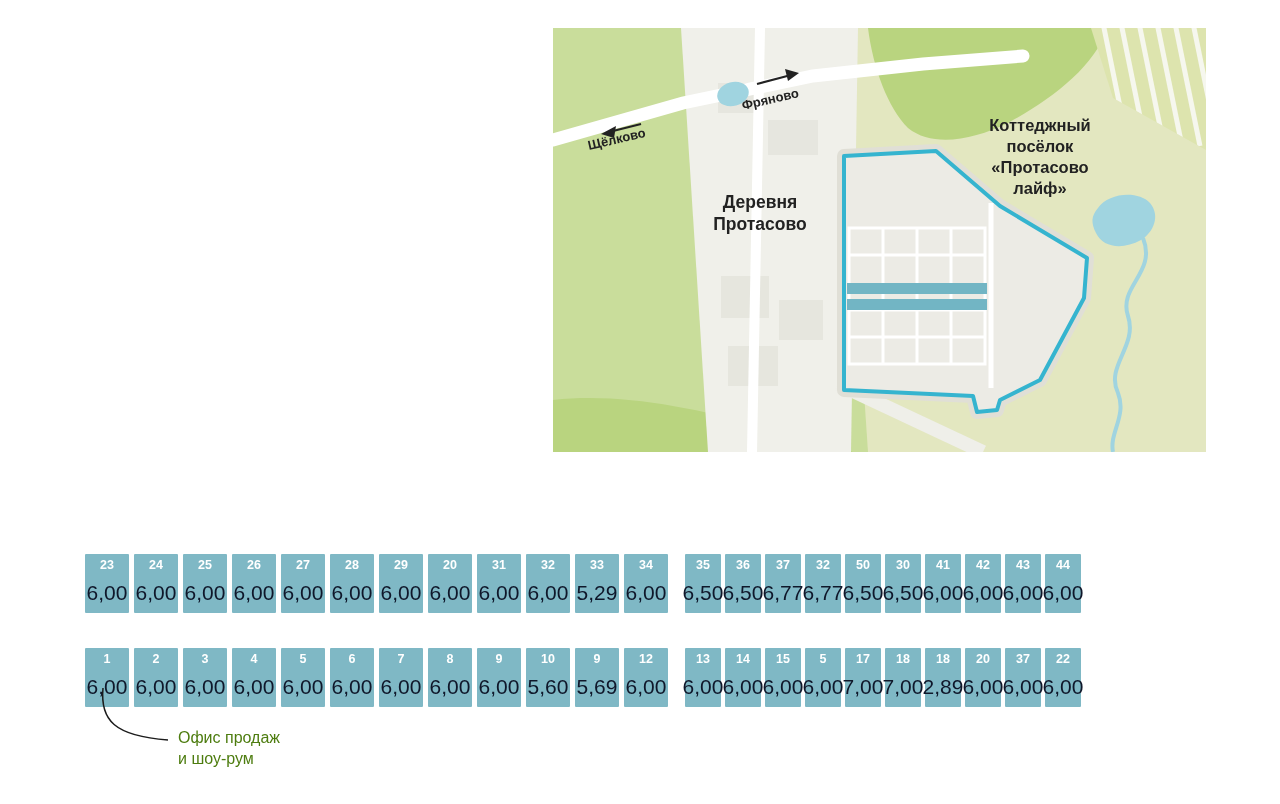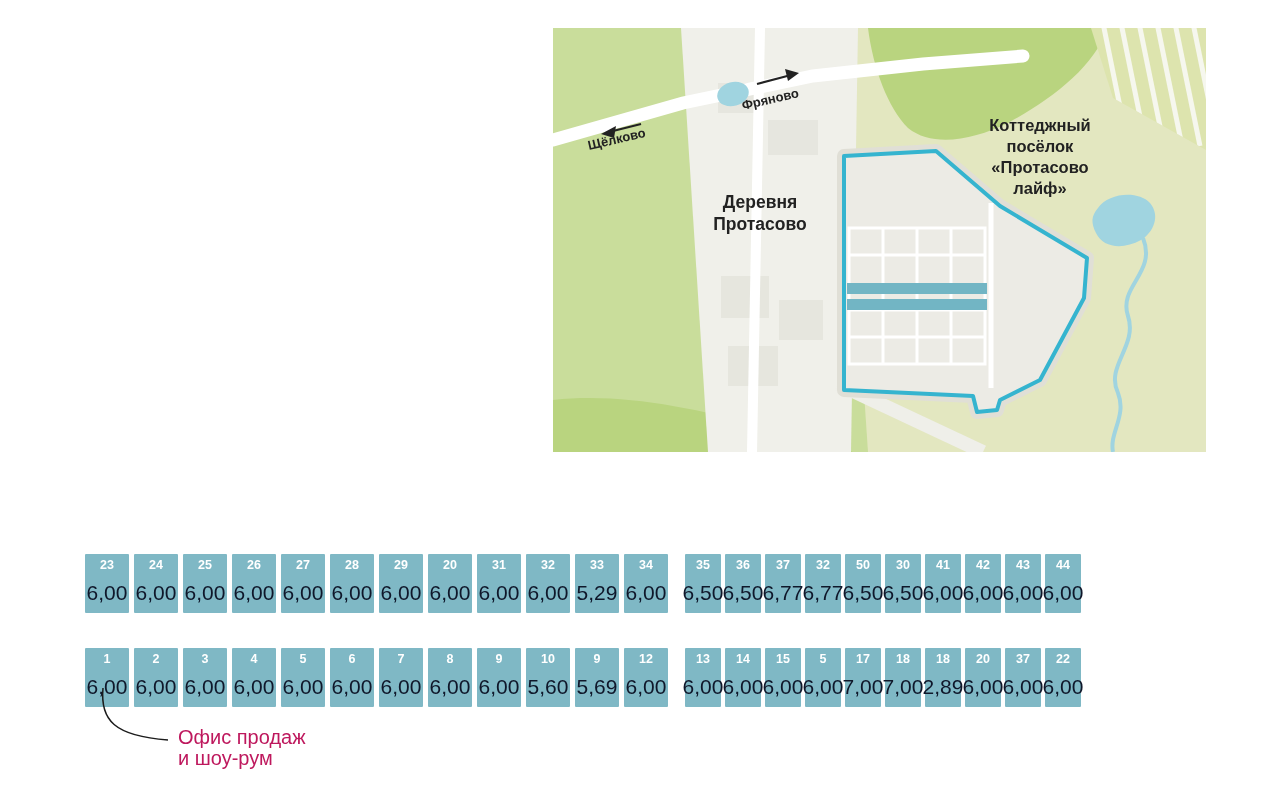--- a/index.html
+++ b/index.html
@@ -16,21 +16,21 @@
   .row-bot-right  {left:685px; top:632px; gap:4px;}
   .plot{background:#7fb8c5;height:59px;display:flex;flex-direction:column;align-items:center;
         padding-top:4px;box-sizing:border-box;border-radius:1px;}
   .row-top-left .plot,.row-bot-left .plot{width:44px;}
   .row-top-right .plot,.row-bot-right .plot{width:36px;}
   .pnum{color:#ffffff;font-size:12.5px;font-weight:bold;line-height:15px;}
   .pval{color:#0f172a;font-size:21px;margin-top:10px;line-height:19px;}
 
   
   .annot-line{position:absolute;left:80px;top:686px;width:110px;height:64px;}
-  .annot-text{position:absolute;left:178px;top:727px;font-size:20px;line-height:21px;color:#be185d;}
+  .annot-text{position:absolute;left:178px;top:727px;font-size:16px;line-height:21px;color:#4d7c0f;}
 
   
   .watermark{position:absolute;left:52px;top:716px;display:flex;align-items:center;gap:9px;opacity:0.55;}
   .wm-text{font-size:30px;font-weight:bold;color:#cdd0d3;letter-spacing:0.5px;}
 
   
   .map-label{font-weight:bold;fill:#222222;}
 </style>
 </head>
 <body>

